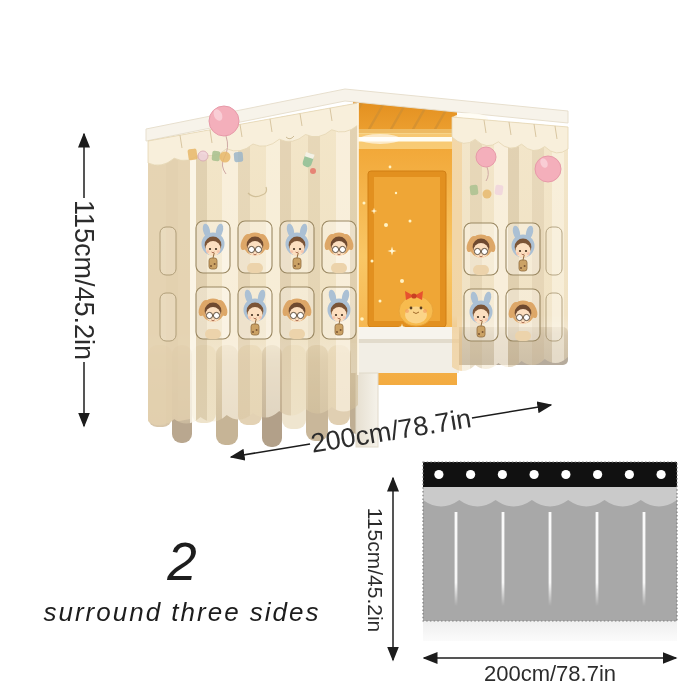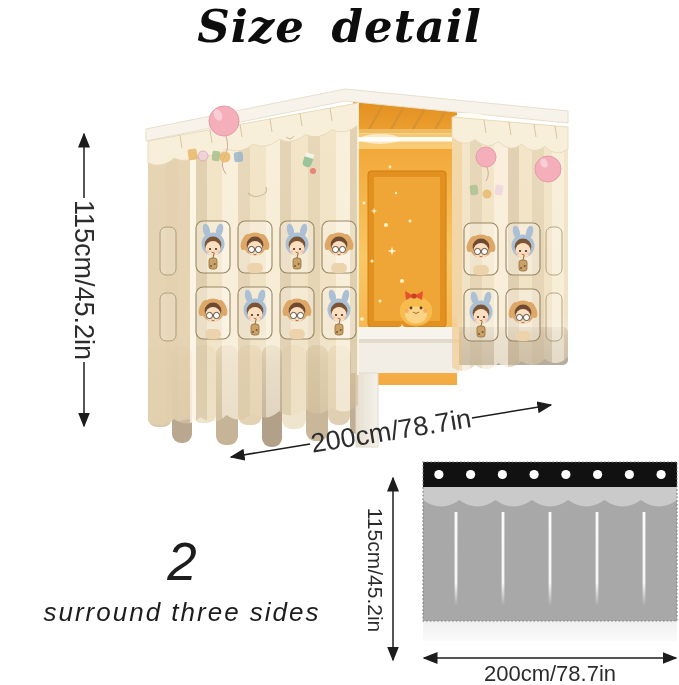--- a/index.html
+++ b/index.html
@@ -19,21 +19,20 @@
   .note .nr{font-size:30px;font-weight:300;letter-spacing:1.5px;}
   .note .l2{font-size:26px;font-weight:400;letter-spacing:2px;margin-top:9px;white-space:nowrap;}
   .diagram{position:absolute;left:349px;top:454px;width:330px;height:232px;}
   text.dim{font-family:"Liberation Sans","DejaVu Sans",sans-serif;fill:#2c2c2c;}
 </style>
 </head>
 <body>
 
 <div class="page">
 
-  <div class="title">Size detail</div>
 
   <svg class="photo" viewBox="0 0 430 385">
     <defs>
       <linearGradient id="glowG" x1="0" y1="0" x2="0" y2="1">
         <stop offset="0" stop-color="#e39020"></stop>
           <stop offset=".18" stop-color="#f2a93a"></stop>
         <stop offset=".55" stop-color="#f9c766"></stop>
           <stop offset="1" stop-color="#f3ab41"></stop>
       </linearGradient>
       <linearGradient id="fadeL" x1="0" y1="0" x2="0" y2="1">

